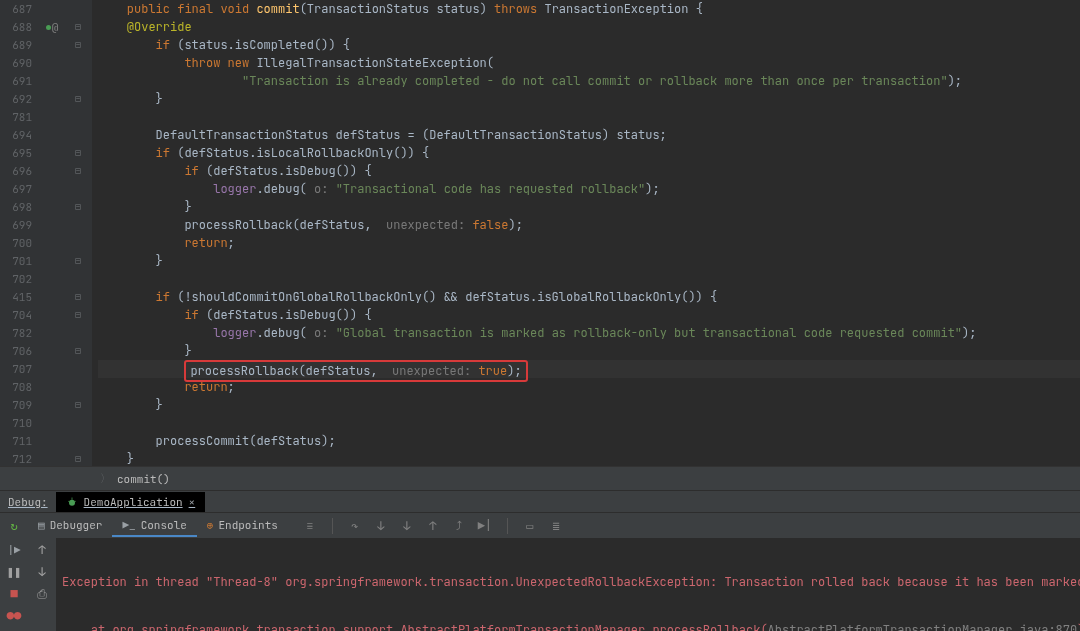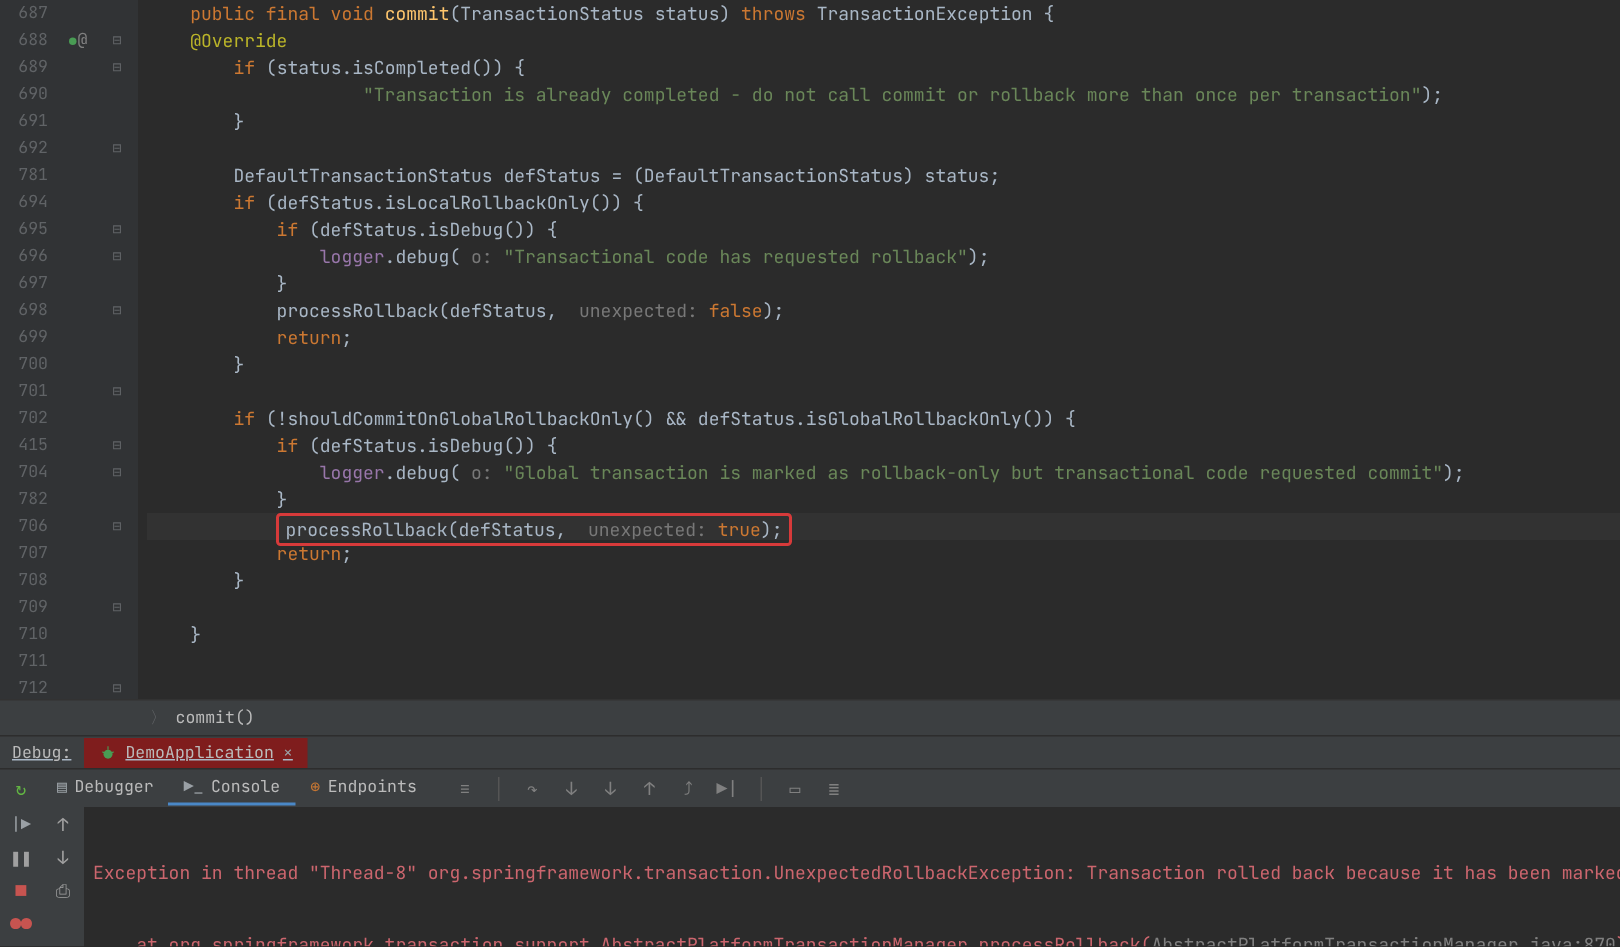--- a/index.html
+++ b/index.html
@@ -17,21 +17,21 @@
   .cl.hl { background:#323232; }
   .red-box { display:inline-block; border:2px solid #d73a3a; border-radius:3px; padding:0 4px; }
   
   .kw { color:#cc7832; } .ann{color:#bbb529;} .str{color:#6a8759;}
   .meth{color:#ffc66d;} .hint{color:#787878;} .id{color:#a9b7c6;} .fld{color:#9876aa;}
   .breadcrumb { height:24px; background:#3c3f41; border-top:1px solid #323232; display:flex; align-items:center; padding-left:100px; color:#bbbbbb; font-size:11px; }
   .crumb { padding:0 6px; }
   .crumb-sep { color:#606366; }
   .debug-bar { height:22px; background:#3c3f41; border-top:1px solid #2d2d2d; display:flex; align-items:center;text-decoration:underline; }
   .debug-lbl { color:#bbbbbb; padding:0 8px; font-size:11px; }
-  .run-tab { display:flex; align-items:center; gap:6px; background:#7f1d1d; padding:2px 10px; height:20px; font-size:11px; color:#bbbbbb; }
+  .run-tab { display:flex; align-items:center; gap:6px; background:#000000; padding:2px 10px; height:20px; font-size:11px; color:#bbbbbb; }
   .bug-ic { width:12px;height:12px; }
   .close-x { color:#9aa0a5; cursor:pointer; font-size:11px; }
   .tool-row { height:26px; background:#3c3f41; border-top:1px solid #2d2d2d; display:flex; align-items:center; }
   .left-tool { width:28px; height:100%; display:flex; align-items:center; justify-content:center; }
   .dbg-tab { display:flex; align-items:center; gap:5px; padding:0 10px; height:22px; font-size:11px; color:#bbbbbb; border-bottom:2px solid transparent; }
   .dbg-tab.active { border-bottom-color:#4a88c7; }
   .row-icons { display:flex; gap:10px; margin-left:14px; color:#808080; }
   .tb-ic { width:16px; height:16px; display:flex; align-items:center; justify-content:center; }
   .sep-v { width:1px; height:16px; background:#555; margin:0 4px; }
   .console-area { display:flex; height:93px; background:#2b2b2b; }
@@ -178,40 +178,42 @@
       <div class="gline">
         <div class="lnum">712</div>
         <div class="markcol"></div>
         <div class="fold">⊟</div>
       </div>
     </div>
   <div class="code" id="code">
       <div class="cl"><span>    </span><span class="kw">public final void </span><span class="meth">commit</span><span class="id">(TransactionStatus status) </span><span class="kw">throws </span><span class="id">TransactionException {</span></div>
       <div class="cl"><span>    </span><span class="ann">@Override</span></div>
       <div class="cl"><span>        </span><span class="kw">if </span><span class="id">(status.isCompleted()) {</span></div>
+      <div class="cl"><span>            </span><span class="kw">throw new </span><span class="id">IllegalTransactionStateException(</span></div>
       <div class="cl"><span>                    </span><span class="str">"Transaction is already completed - do not call commit or rollback more than once per transaction"</span><span class="id">);</span></div>
       <div class="cl"><span class="id">        }</span></div>
       <div class="cl"><span></span></div>
       <div class="cl"><span class="id">        DefaultTransactionStatus defStatus = (DefaultTransactionStatus) status;</span></div>
       <div class="cl"><span>        </span><span class="kw">if </span><span class="id">(defStatus.isLocalRollbackOnly()) {</span></div>
       <div class="cl"><span>            </span><span class="kw">if </span><span class="id">(defStatus.isDebug()) {</span></div>
       <div class="cl"><span>                </span><span class="fld">logger</span><span class="id">.debug( </span><span class="hint">o: </span><span class="str">"Transactional code has requested rollback"</span><span class="id">);</span></div>
       <div class="cl"><span class="id">            }</span></div>
       <div class="cl"><span class="id">            processRollback(defStatus,  </span><span class="hint">unexpected: </span><span class="kw">false</span><span class="id">);</span></div>
       <div class="cl"><span>            </span><span class="kw">return</span><span class="id">;</span></div>
       <div class="cl"><span class="id">        }</span></div>
       <div class="cl"><span></span></div>
       <div class="cl"><span>        </span><span class="kw">if </span><span class="id">(!shouldCommitOnGlobalRollbackOnly() &amp;&amp; defStatus.isGlobalRollbackOnly()) {</span></div>
       <div class="cl"><span>            </span><span class="kw">if </span><span class="id">(defStatus.isDebug()) {</span></div>
       <div class="cl"><span>                </span><span class="fld">logger</span><span class="id">.debug( </span><span class="hint">o: </span><span class="str">"Global transaction is marked as rollback-only but transactional code requested commit"</span><span class="id">);</span></div>
       <div class="cl"><span class="id">            }</span></div>
       <div class="cl hl"><span>            </span><span class="red-box"><span class="id">processRollback(defStatus,  </span><span class="hint">unexpected: </span><span class="kw">true</span><span class="id">);</span></span></div>
       <div class="cl"><span>            </span><span class="kw">return</span><span class="id">;</span></div>
       <div class="cl"><span class="id">        }</span></div>
       <div class="cl"><span></span></div>
+      <div class="cl"><span class="id">        processCommit(defStatus);</span></div>
       <div class="cl"><span class="id">    }</span></div>
     </div>
 </div>
 
 <div class="breadcrumb">
   <span class="crumb-sep">〉</span>
   <span class="crumb">commit()</span>
 </div>
 
 <div class="debug-bar">

